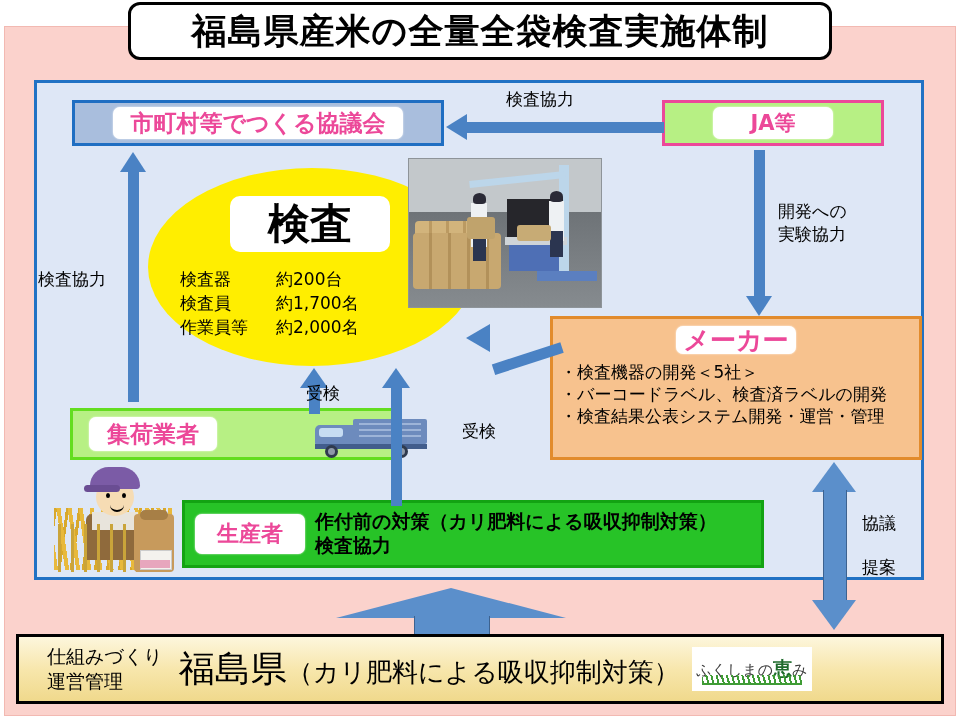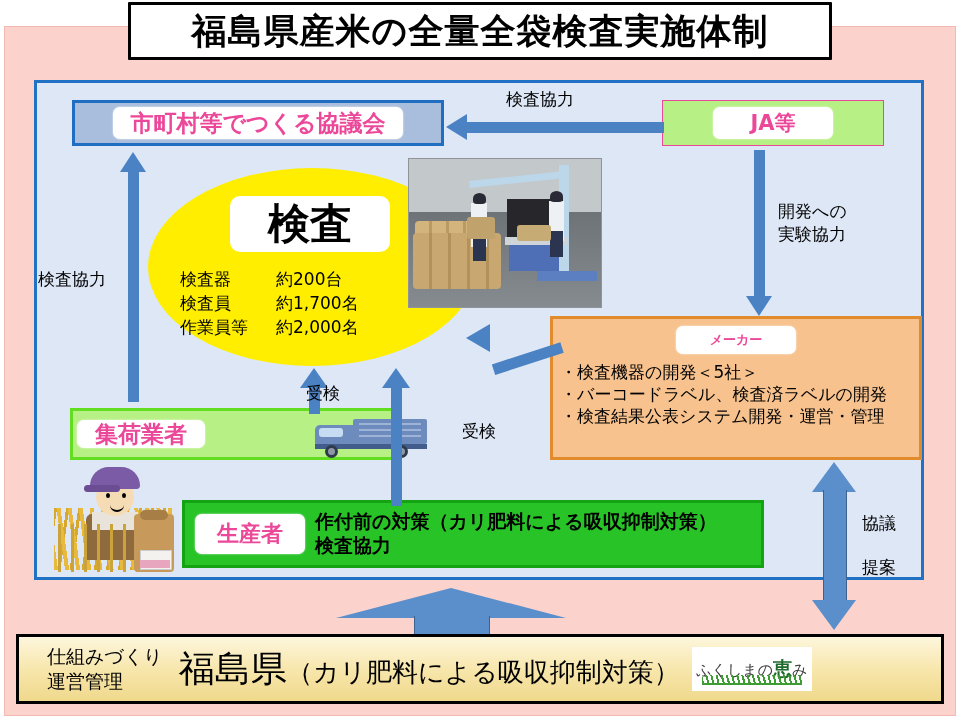--- a/index.html
+++ b/index.html
@@ -17,21 +17,21 @@
     background:#fbd2cc;
     border:1px solid #f2b9b2;
     box-sizing:border-box;
   }
 
   
   .title-box{
     position:absolute;left:128px;top:2px;width:704px;height:58px;
     background:#ffffff;
     border:3px solid #000000;
-    border-radius:1px;
+    border-radius:12px;
     box-sizing:border-box;
     display:flex;align-items:center;justify-content:center;
     z-index:40;
   }
   .title-text{
     font-size:35px;font-weight:700;color:#000;letter-spacing:1px;
     white-space:nowrap;line-height:1;
   }
 
   
@@ -58,48 +58,48 @@
     background:#a9bedd;border:3px solid #1f6ec2;
     display:flex;align-items:center;justify-content:center;
   }
   .box-municipality .inner-label{
     width:290px;height:32px;font-size:23px;
   }
 
   
   .box-ja{
     left:662px;top:100px;width:222px;height:46px;
-    background:#b7f084;border:1px solid #ec4899;
+    background:#b7f084;border:3px solid #ec4899;
     display:flex;align-items:center;justify-content:center;
   }
   .box-ja .inner-label{width:120px;height:32px;font-size:21px;}
 
   
   .box-maker{
     left:550px;top:316px;width:372px;height:144px;
     background:#f7c28e;border:3px solid #e28b2c;
     padding-top:7px;
   }
   .maker-title{
-    margin:0 auto;width:120px;height:28px;font-size:13px;display:flex;
+    margin:0 auto;width:120px;height:28px;font-size:26px;display:flex;
   }
   .maker-lines{
     margin-top:7px;padding-left:7px;
     font-size:17px;line-height:1.30;color:#000;font-weight:400;
   }
   .maker-lines div{white-space:nowrap;}
 
   
   .box-collector{
     left:70px;top:408px;width:330px;height:52px;
     background:#b7f084;border:3px solid #63dd1f;
     display:flex;align-items:center;
   }
   .box-collector .inner-label{
-    margin-left:4px;width:128px;height:28px;font-size:23px;
+    margin-left:16px;width:128px;height:34px;font-size:23px;
   }
 
   
   .box-producer{
     left:182px;top:500px;width:582px;height:68px;
     background:#27c327;border:3px solid #13a313;
     display:flex;align-items:center;
   }
   .box-producer .inner-label{
     margin-left:10px;width:110px;height:40px;font-size:22px;flex:none;

